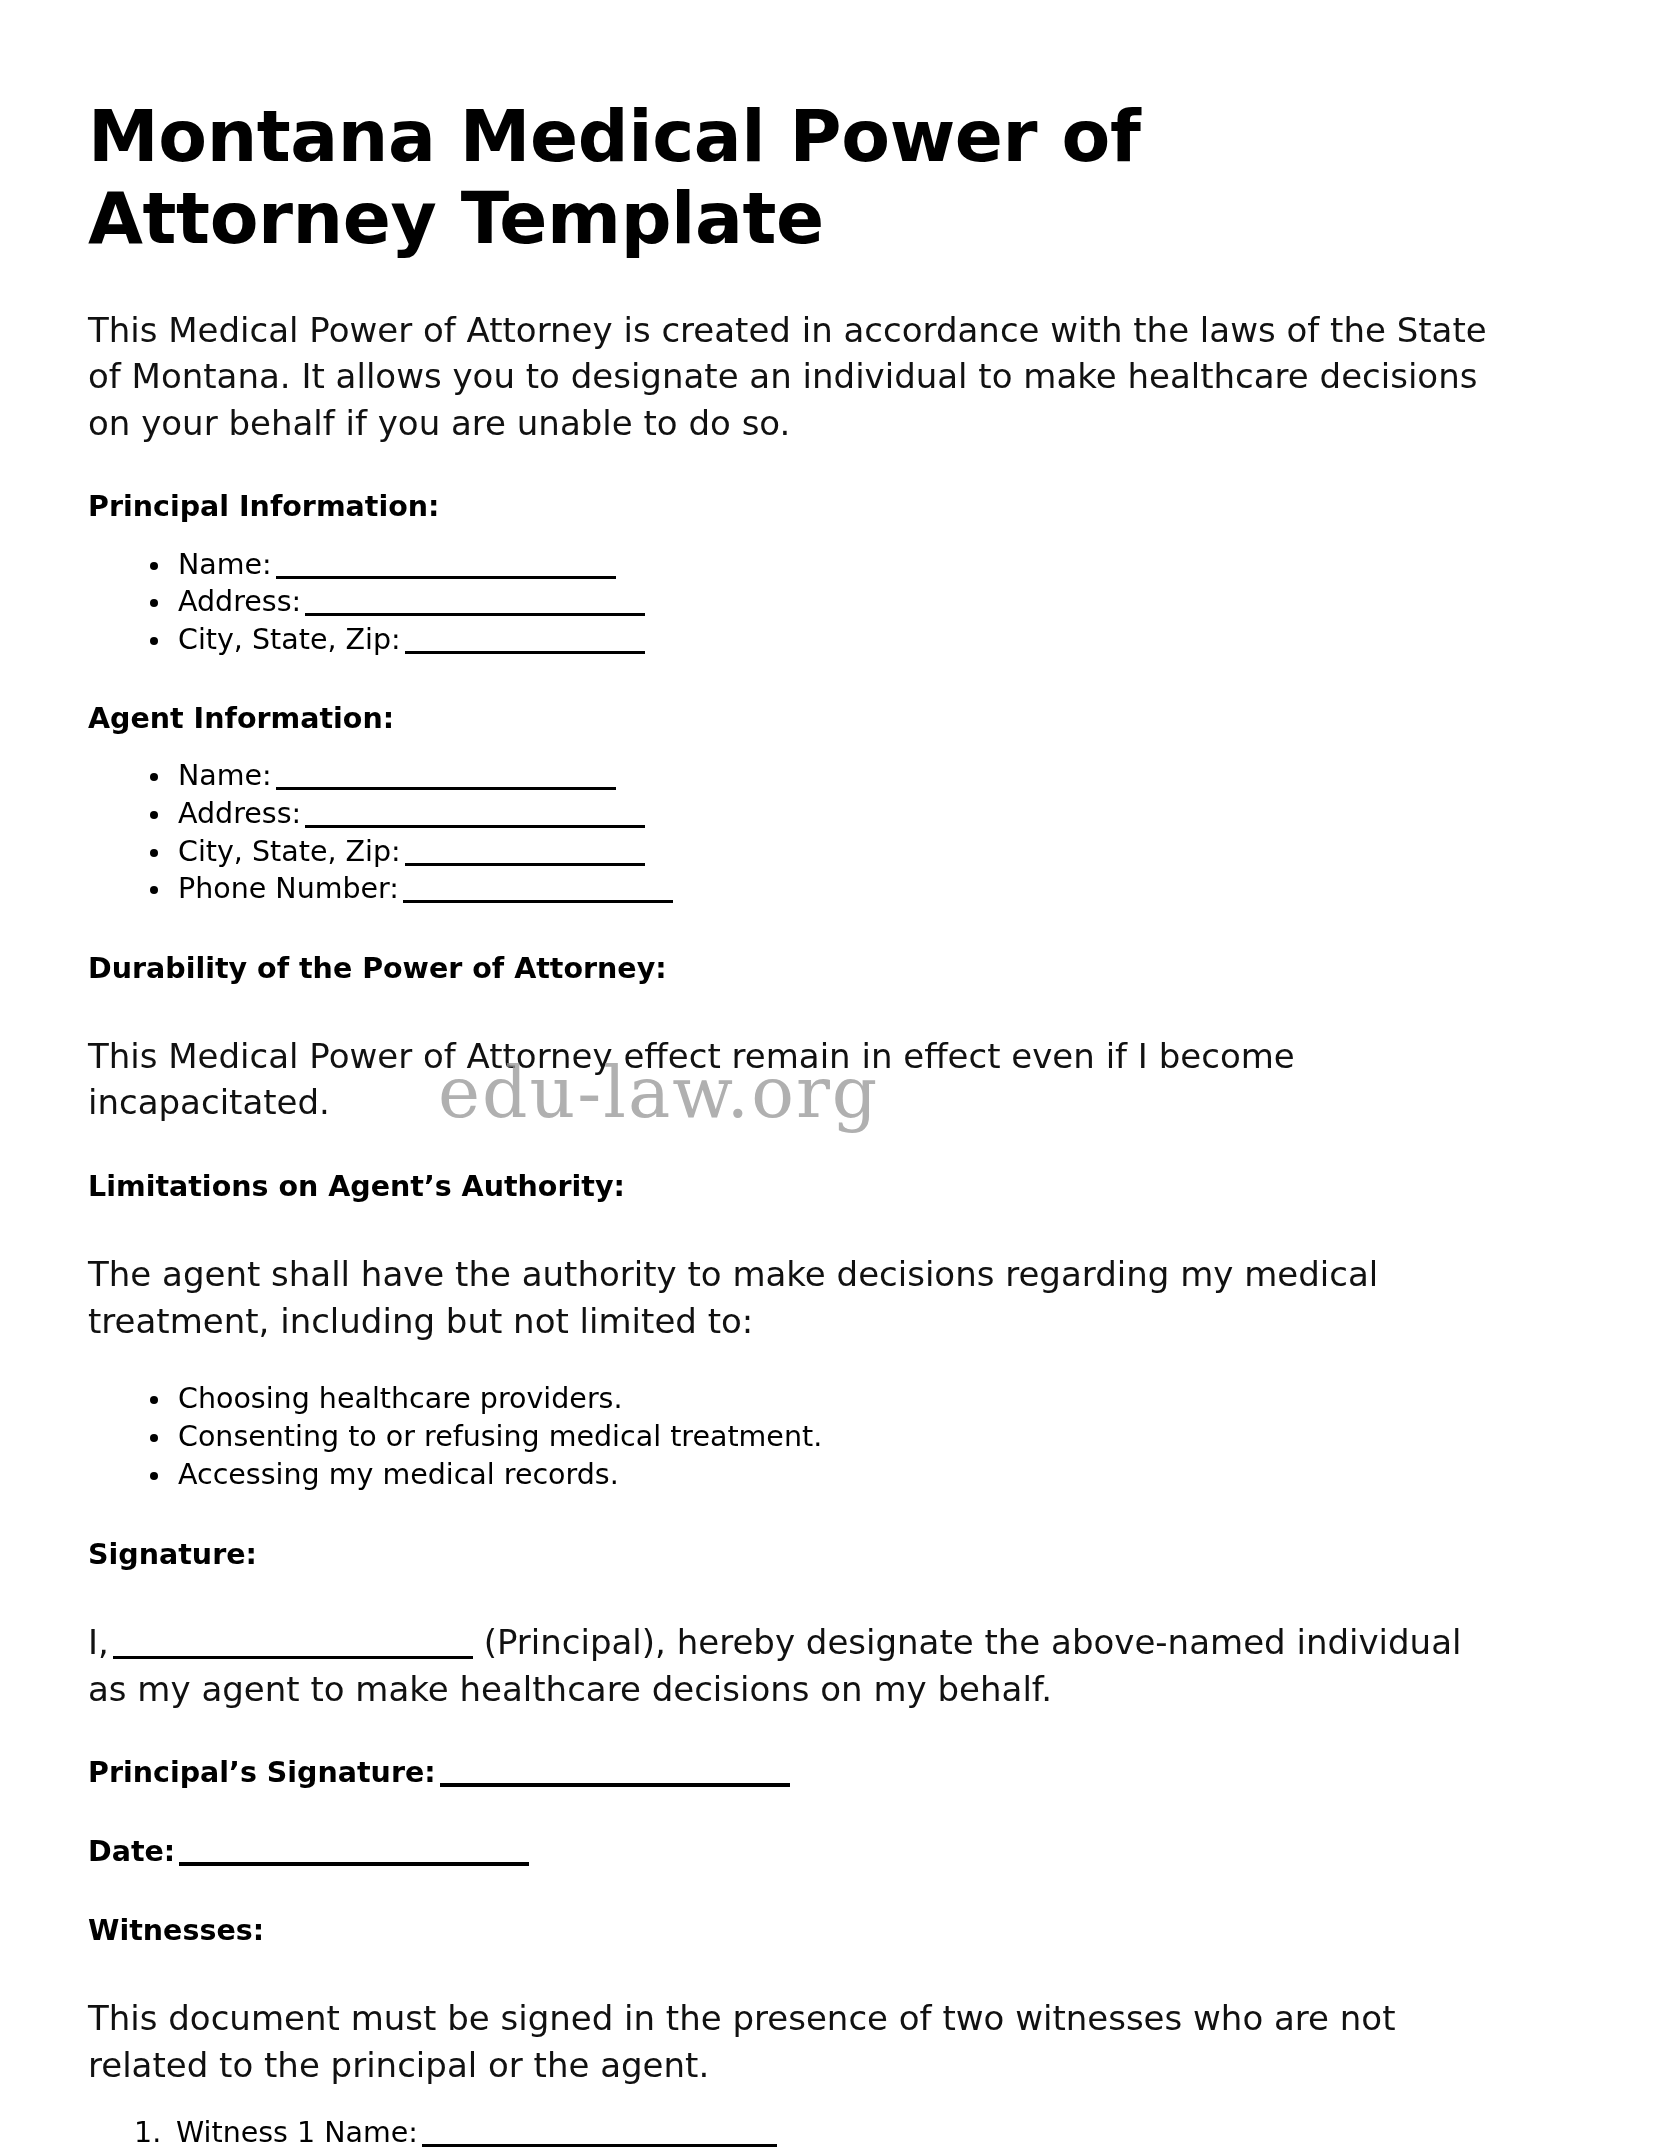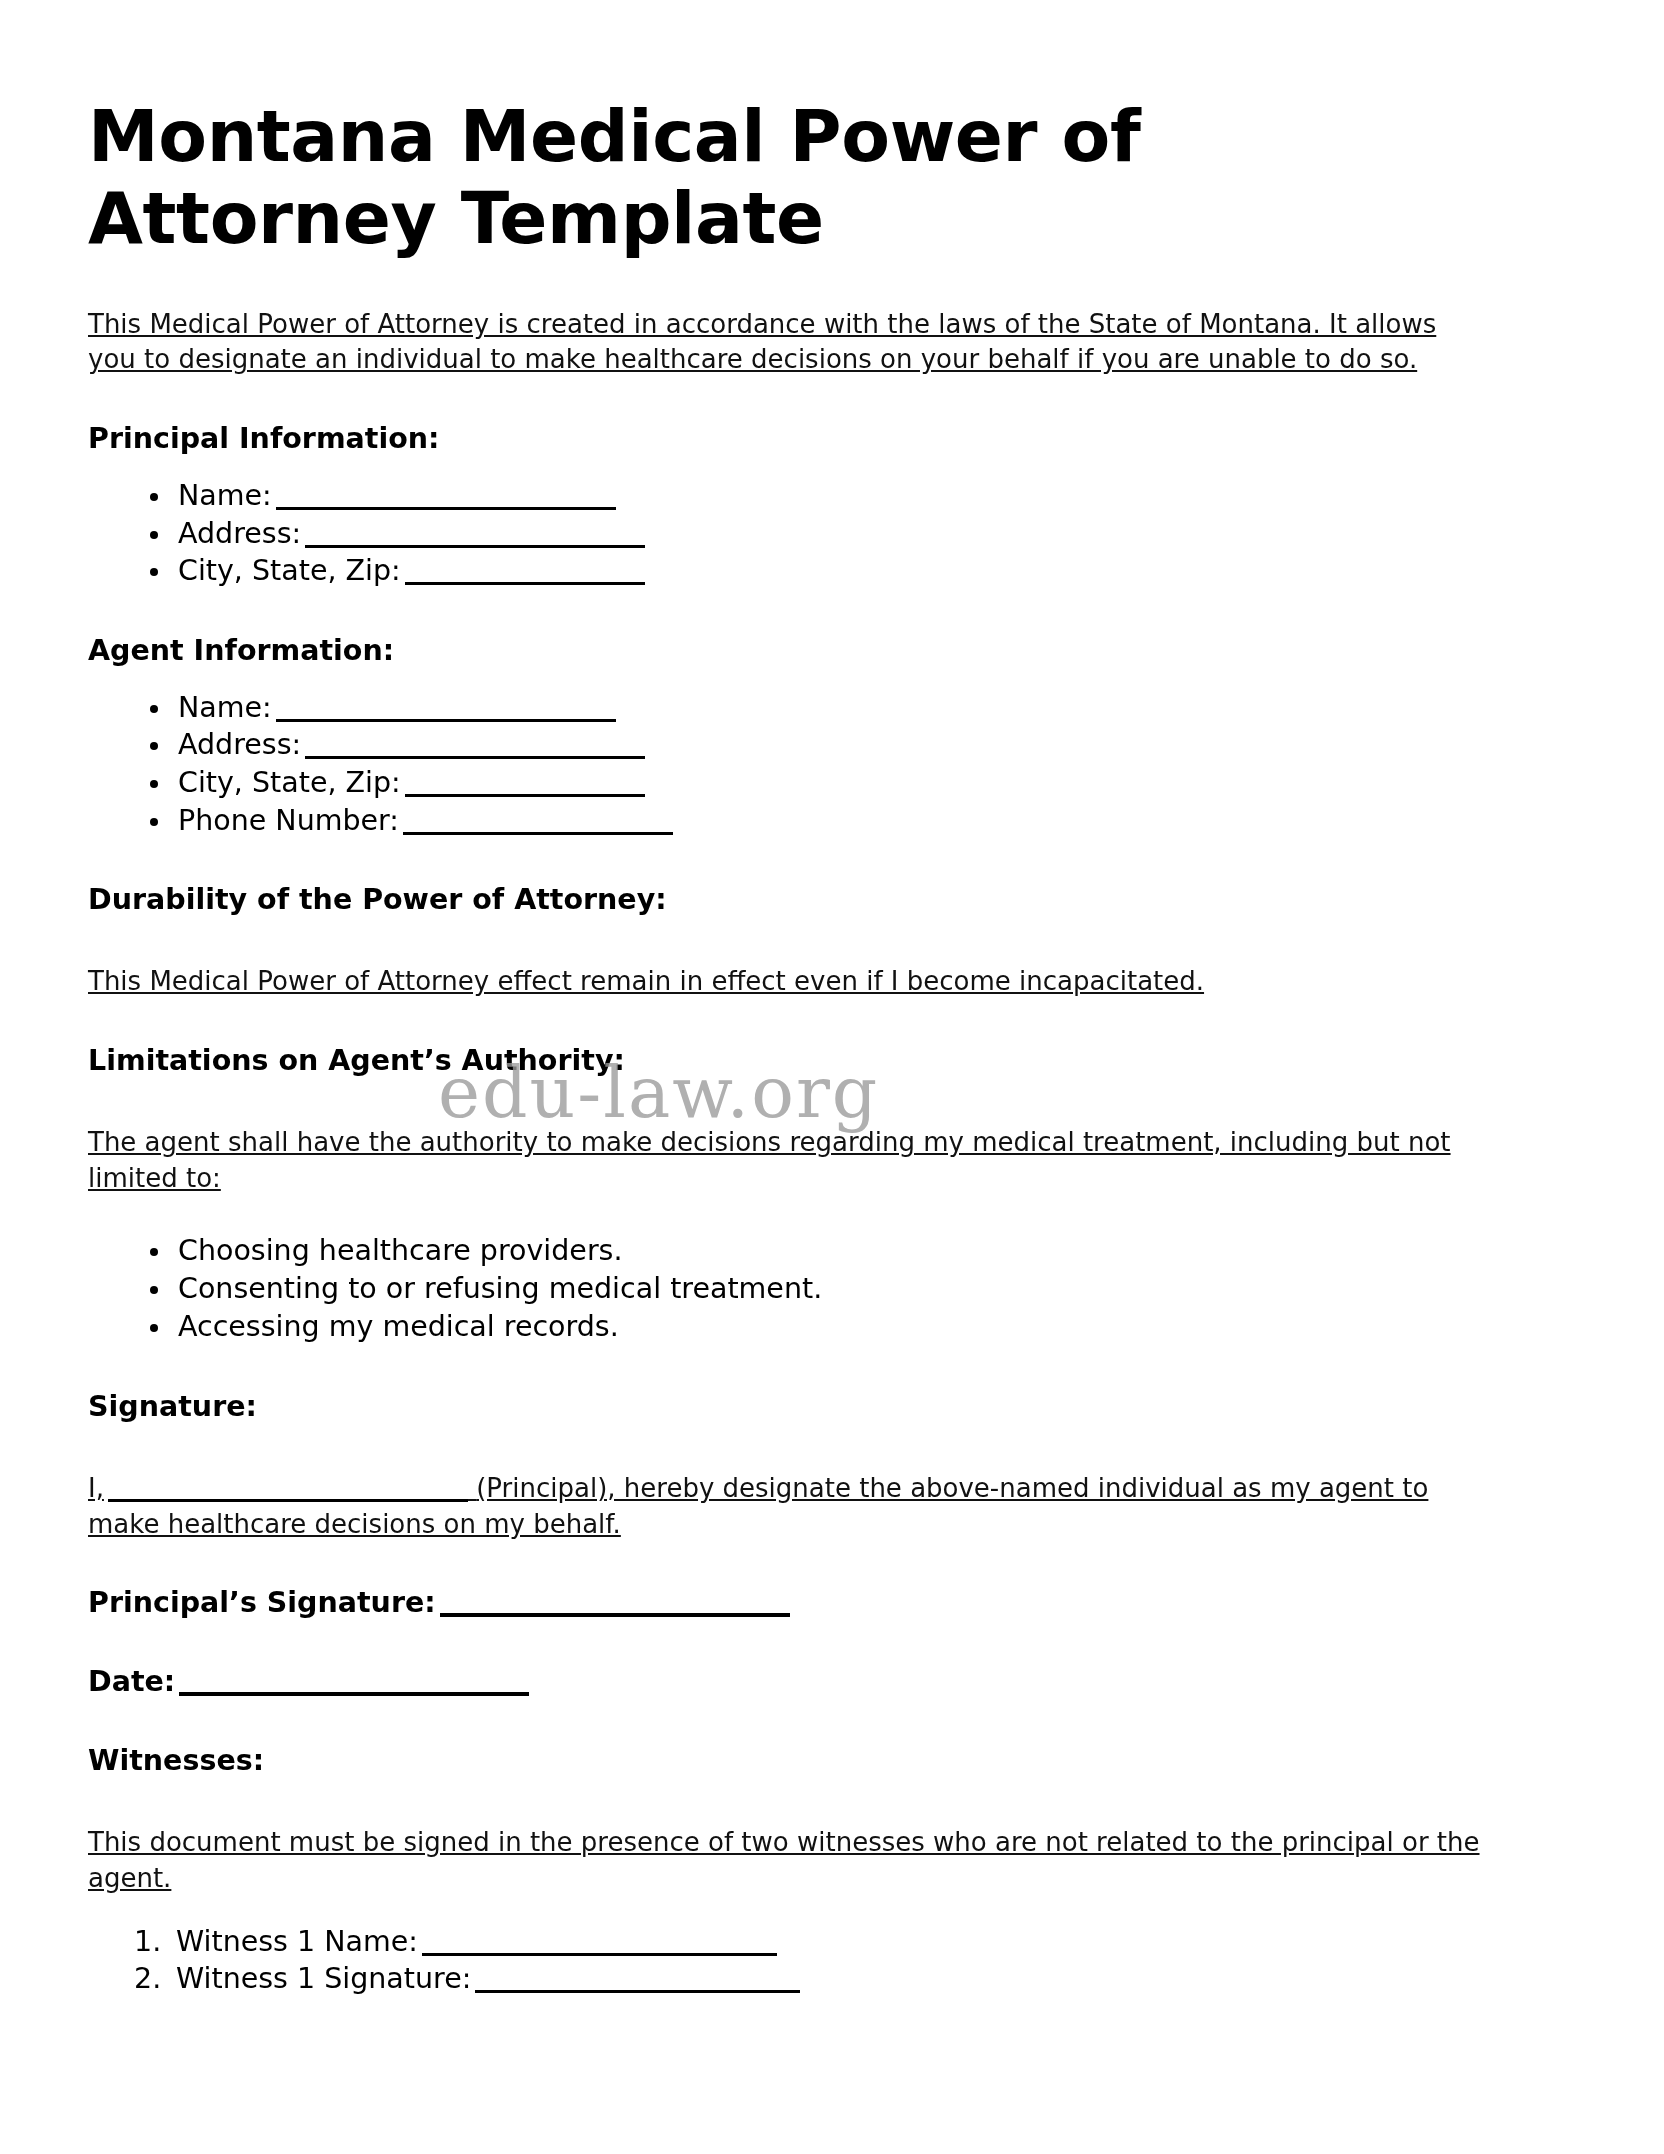--- a/index.html
+++ b/index.html
@@ -37,27 +37,26 @@
     line-height: 1.16;
     font-weight: bold;
     letter-spacing: -0.4px;
     margin: 0 0 0 0;
     padding: 0;
     color: #000;
     max-width: 1320px;
   }
 
   p.body-text {
-    font-size: 26px;
+    font-size: 34px;
     line-height: 1.37;
     margin: 46px 0 0 0;
     padding: 0;
     color: #111;
     max-width: 1410px;
-    text-decoration: underline;
   }
 
   h2.section-head {
     font-size: 28.5px;
     font-weight: bold;
     line-height: 1.3;
     margin: 42px 0 0 0;
     padding: 0;
     color: #000;
   }

